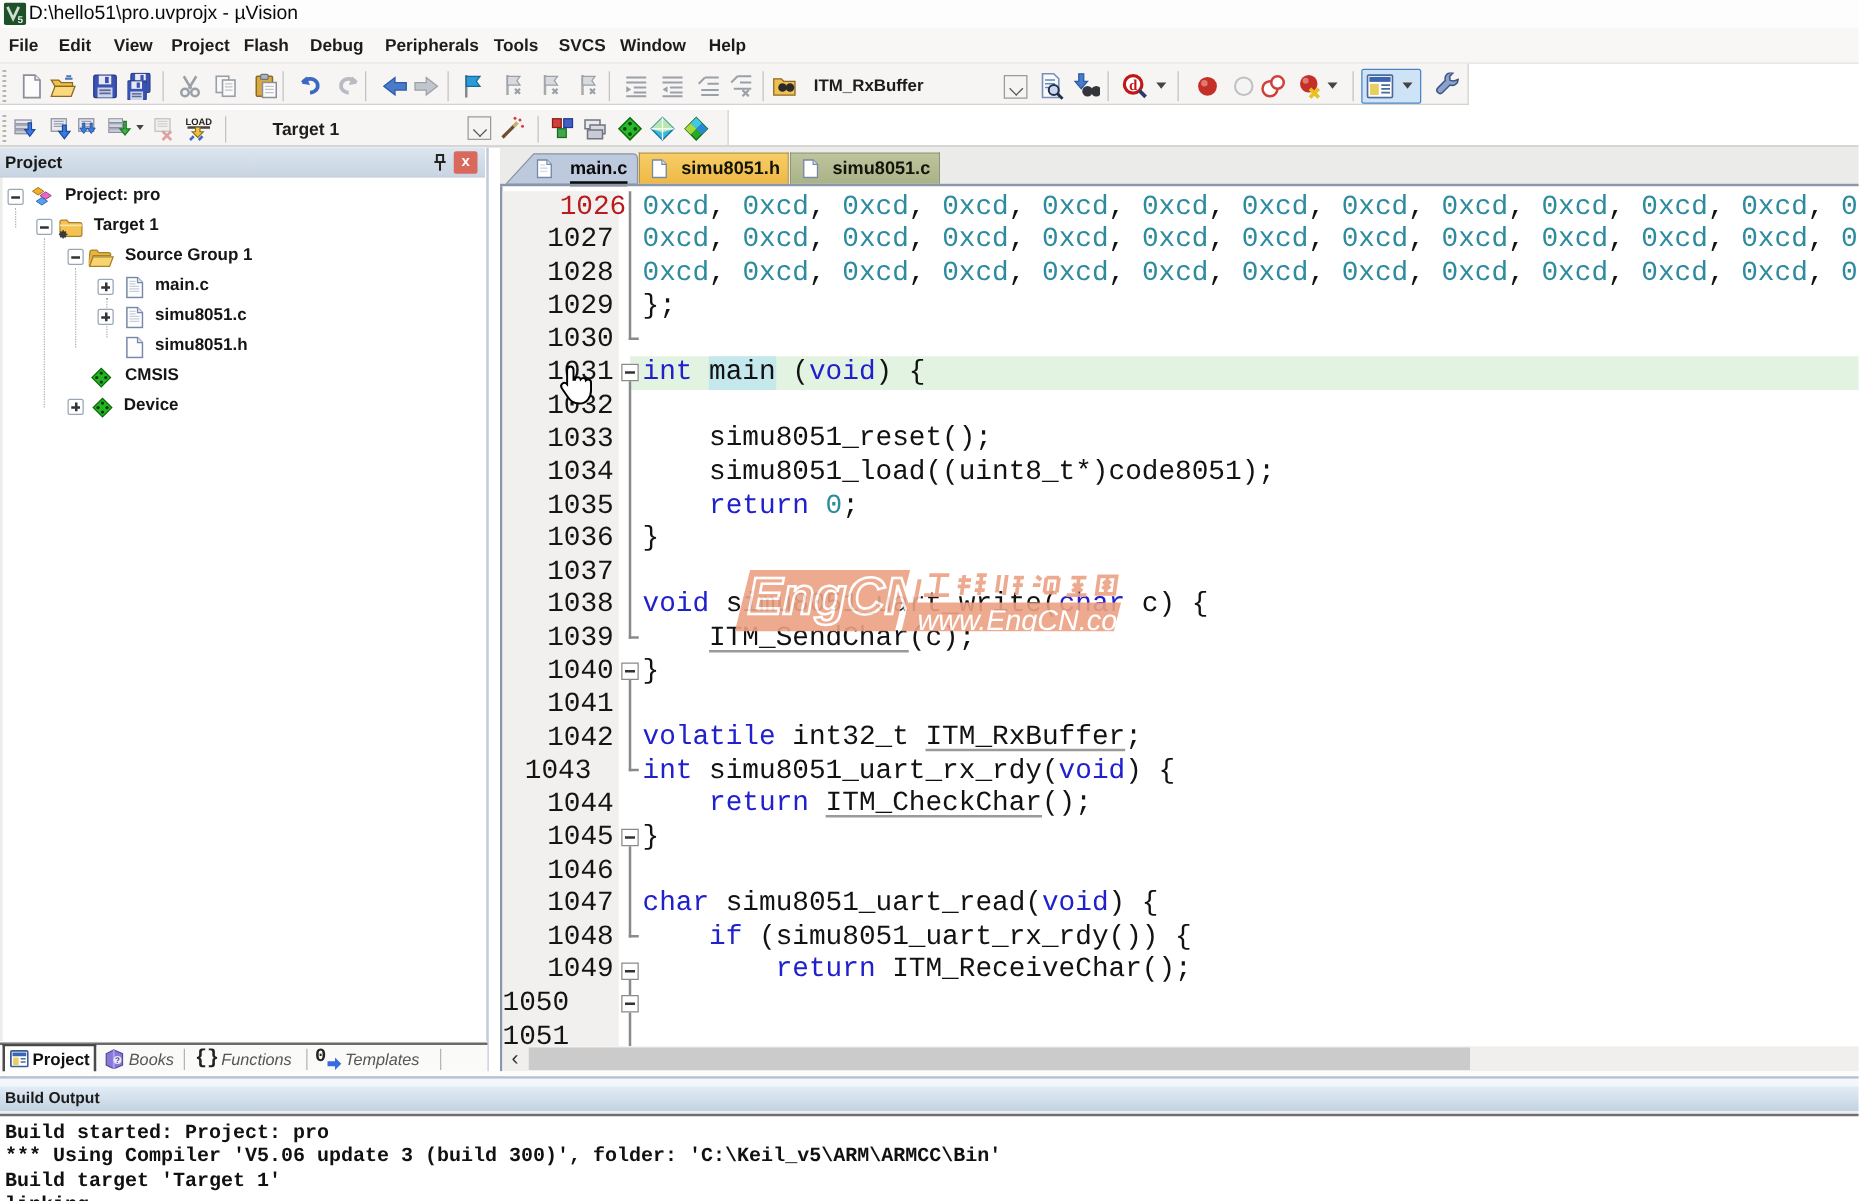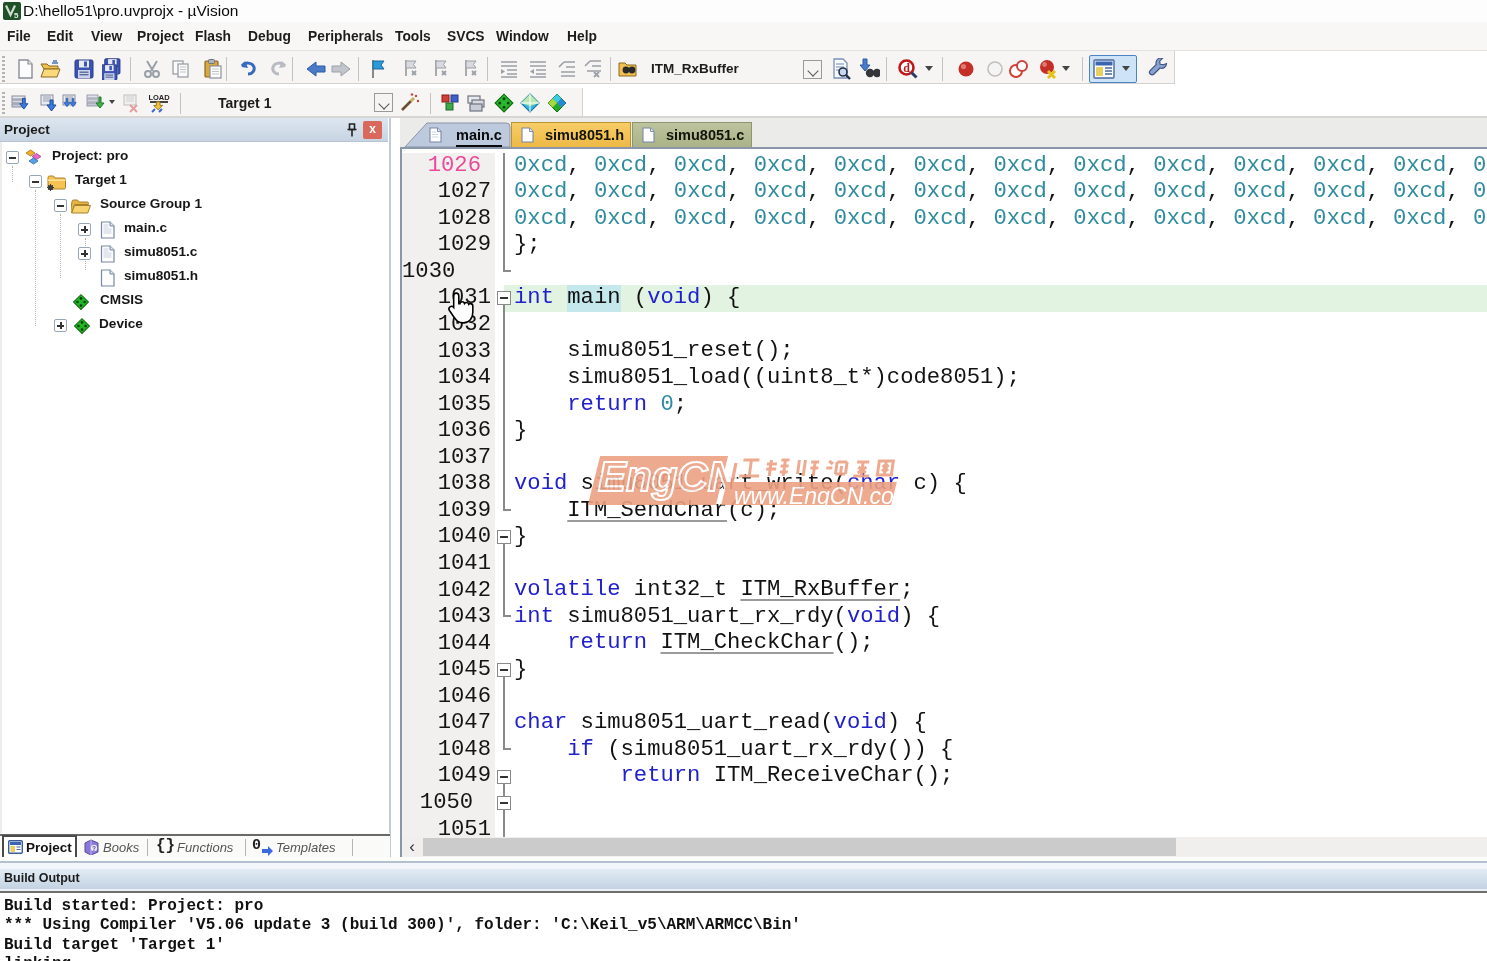--- a/index.html
+++ b/index.html
@@ -422,46 +422,46 @@
 <span class="abs" style="left:545px;top:127px;font-size:14.5px;font-weight:700;color:#14140a">simu8051.h</span>
 <div class="abs" style="left:632px;top:122px;width:120px;height:25px;background:linear-gradient(#bdc49e,#aab286);border:1px solid #8e9670;border-bottom:none"></div>
 <svg class="abs" style="left:642px;top:127px" width="13" height="16" viewBox="0 0 13 16">
     <path d="M1 1 h7.5 l3.5 3.5 v10.5 h-11 z" fill="#fff" stroke="#7888a8" stroke-width="1.1"></path>
     <path d="M8.5 1 v3.5 h3.5" fill="#dde4f0" stroke="#7888a8" stroke-width="0.9"></path>
   </svg>
 <span class="abs" style="left:666px;top:127px;font-size:14.5px;font-weight:700;color:#14140a">simu8051.c</span>
 <div class="abs" style="left:400px;top:147px;width:1087px;height:2px;background:#8a97ab"></div>
 <div class="abs" style="left:400px;top:149px;width:2px;height:713px;background:#8a97ab"></div>
 <div class="abs" style="left:402px;top:152.6px;width:93px;height:684.4px;background:#f1f0ee"></div>
-<div class="abs mono" style="left:392px;top:152.60px;width:89px;height:26.56px;line-height:26.56px;text-align:right;font-size:22.2px;color:#ec4899">1026</div>
+<div class="abs mono" style="left:412px;top:152.60px;width:89px;height:26.56px;line-height:26.56px;text-align:right;font-size:22.2px;color:#b91c1c">1026</div>
 <div class="abs mono" style="left:402px;top:179.16px;width:89px;height:26.56px;line-height:26.56px;text-align:right;font-size:22.2px;color:#141414">1027</div>
 <div class="abs mono" style="left:402px;top:205.72px;width:89px;height:26.56px;line-height:26.56px;text-align:right;font-size:22.2px;color:#141414">1028</div>
 <div class="abs mono" style="left:402px;top:232.28px;width:89px;height:26.56px;line-height:26.56px;text-align:right;font-size:22.2px;color:#141414">1029</div>
-<div class="abs mono" style="left:402px;top:258.84px;width:89px;height:26.56px;line-height:26.56px;text-align:left;font-size:22.2px;color:#141414">1030</div>
+<div class="abs mono" style="left:402px;top:258.84px;width:89px;height:26.56px;line-height:26.56px;text-align:right;font-size:22.2px;color:#141414">1030</div>
 <div class="abs mono" style="left:402px;top:285.40px;width:89px;height:26.56px;line-height:26.56px;text-align:right;font-size:22.2px;color:#141414">1031</div>
 <div class="abs mono" style="left:402px;top:311.96px;width:89px;height:26.56px;line-height:26.56px;text-align:right;font-size:22.2px;color:#141414">1032</div>
 <div class="abs mono" style="left:402px;top:338.52px;width:89px;height:26.56px;line-height:26.56px;text-align:right;font-size:22.2px;color:#141414">1033</div>
 <div class="abs mono" style="left:402px;top:365.08px;width:89px;height:26.56px;line-height:26.56px;text-align:right;font-size:22.2px;color:#141414">1034</div>
 <div class="abs mono" style="left:402px;top:391.64px;width:89px;height:26.56px;line-height:26.56px;text-align:right;font-size:22.2px;color:#141414">1035</div>
 <div class="abs mono" style="left:402px;top:418.20px;width:89px;height:26.56px;line-height:26.56px;text-align:right;font-size:22.2px;color:#141414">1036</div>
 <div class="abs mono" style="left:402px;top:444.76px;width:89px;height:26.56px;line-height:26.56px;text-align:right;font-size:22.2px;color:#141414">1037</div>
 <div class="abs mono" style="left:402px;top:471.32px;width:89px;height:26.56px;line-height:26.56px;text-align:right;font-size:22.2px;color:#141414">1038</div>
 <div class="abs mono" style="left:402px;top:497.88px;width:89px;height:26.56px;line-height:26.56px;text-align:right;font-size:22.2px;color:#141414">1039</div>
 <div class="abs mono" style="left:402px;top:524.44px;width:89px;height:26.56px;line-height:26.56px;text-align:right;font-size:22.2px;color:#141414">1040</div>
 <div class="abs mono" style="left:402px;top:551.00px;width:89px;height:26.56px;line-height:26.56px;text-align:right;font-size:22.2px;color:#141414">1041</div>
 <div class="abs mono" style="left:402px;top:577.56px;width:89px;height:26.56px;line-height:26.56px;text-align:right;font-size:22.2px;color:#141414">1042</div>
-<div class="abs mono" style="left:402px;top:604.12px;width:89px;height:26.56px;line-height:26.56px;text-align:right;font-size:22.2px;color:#141414">1043</div>
+<div class="abs mono" style="left:402px;top:604.12px;width:89px;height:26.56px;line-height:26.56px;text-align:center;font-size:22.2px;color:#141414">1043</div>
 <div class="abs mono" style="left:402px;top:630.68px;width:89px;height:26.56px;line-height:26.56px;text-align:right;font-size:22.2px;color:#141414">1044</div>
 <div class="abs mono" style="left:402px;top:657.24px;width:89px;height:26.56px;line-height:26.56px;text-align:right;font-size:22.2px;color:#141414">1045</div>
 <div class="abs mono" style="left:402px;top:683.80px;width:89px;height:26.56px;line-height:26.56px;text-align:right;font-size:22.2px;color:#141414">1046</div>
 <div class="abs mono" style="left:402px;top:710.36px;width:89px;height:26.56px;line-height:26.56px;text-align:right;font-size:22.2px;color:#141414">1047</div>
 <div class="abs mono" style="left:402px;top:736.92px;width:89px;height:26.56px;line-height:26.56px;text-align:right;font-size:22.2px;color:#141414">1048</div>
 <div class="abs mono" style="left:402px;top:763.48px;width:89px;height:26.56px;line-height:26.56px;text-align:right;font-size:22.2px;color:#141414">1049</div>
-<div class="abs mono" style="left:402px;top:790.04px;width:89px;height:26.56px;line-height:26.56px;text-align:center;font-size:22.2px;color:#141414">1050</div>
-<div class="abs mono" style="left:402px;top:816.60px;width:89px;height:26.56px;line-height:26.56px;text-align:right;font-size:22.2px;color:#141414">1051</div>
+<div class="abs mono" style="left:402px;top:790.04px;width:89px;height:26.56px;line-height:26.56px;text-align:left;font-size:22.2px;color:#141414">1050</div>
+<div class="abs mono" style="left:402px;top:816.60px;width:89px;height:26.56px;line-height:26.56px;text-align:left;font-size:22.2px;color:#141414">1051</div>
 <div class="abs" style="left:504px;top:285.40px;width:983px;height:26.56px;background:#e3f3e1"></div>
 <div class="abs" style="left:567.3px;top:285.40px;width:53.3px;height:26.56px;background:#c5e8ec"></div>
 <div class="abs" style="left:514px;top:152.6px;width:973px;height:684.4px;overflow:hidden">
 <div class="cl"><span class="num">0xcd</span>, <span class="num">0xcd</span>, <span class="num">0xcd</span>, <span class="num">0xcd</span>, <span class="num">0xcd</span>, <span class="num">0xcd</span>, <span class="num">0xcd</span>, <span class="num">0xcd</span>, <span class="num">0xcd</span>, <span class="num">0xcd</span>, <span class="num">0xcd</span>, <span class="num">0xcd</span>, <span class="num">0xcd</span>,</div>
 <div class="cl"><span class="num">0xcd</span>, <span class="num">0xcd</span>, <span class="num">0xcd</span>, <span class="num">0xcd</span>, <span class="num">0xcd</span>, <span class="num">0xcd</span>, <span class="num">0xcd</span>, <span class="num">0xcd</span>, <span class="num">0xcd</span>, <span class="num">0xcd</span>, <span class="num">0xcd</span>, <span class="num">0xcd</span>, <span class="num">0xcd</span>,</div>
 <div class="cl"><span class="num">0xcd</span>, <span class="num">0xcd</span>, <span class="num">0xcd</span>, <span class="num">0xcd</span>, <span class="num">0xcd</span>, <span class="num">0xcd</span>, <span class="num">0xcd</span>, <span class="num">0xcd</span>, <span class="num">0xcd</span>, <span class="num">0xcd</span>, <span class="num">0xcd</span>, <span class="num">0xcd</span>, <span class="num">0xcd</span>,</div>
 <div class="cl">};</div>
 <div class="cl"></div>
 <div class="cl"><span class="kw">int</span> main (<span class="kw">void</span>) {</div>
 <div class="cl"></div>

